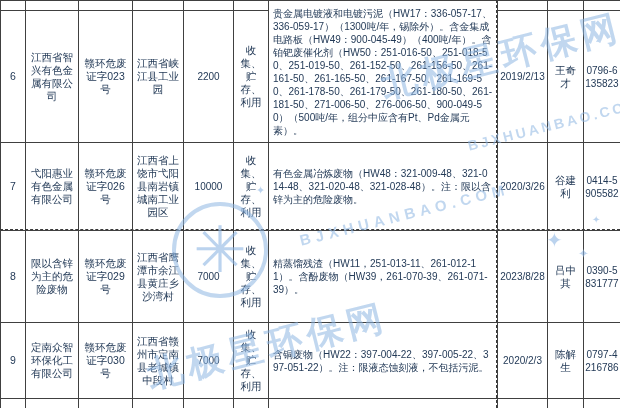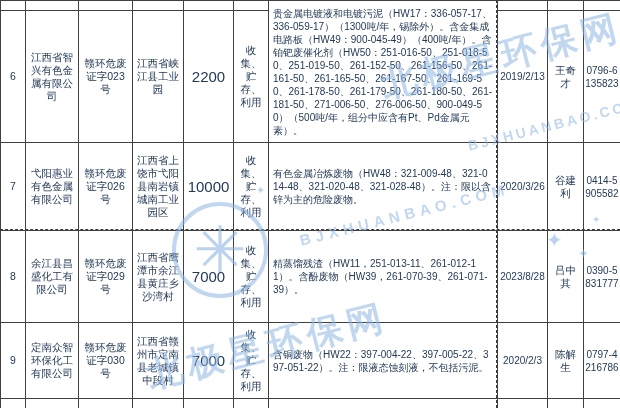--- a/index.html
+++ b/index.html
@@ -19,21 +19,21 @@
     word-break:break-all;
   }
   tr.r-top{height:10px;}
   tr.r6{height:132px;}
   tr.r7{height:88px;}
   tr.r8{height:92px;}
   tr.r9{height:76px;}
   tr.r-bot{height:10px;}
   td.desc{text-align:left;font-size:10px;line-height:13px;padding:1px 4px;}
   td.date,td.phone{font-size:10px;padding:0 1px;}
-  td.scale{font-size:15px;}
+  td.scale{font-size:10px;}
 
   
   .pb-v{position:absolute;left:496px;top:0;height:408px;width:0;border-left:1px dashed #3a3a3a;z-index:3;}
   .pb-h{position:absolute;left:0;top:229px;width:620px;height:0;border-top:1px dashed #3a3a3a;z-index:3;}
 
   
   .wm{position:absolute;inset:0;pointer-events:none;z-index:5;color:rgba(142,182,226,0.55);}
   .wm-text{position:absolute;font-size:36px;font-weight:bold;letter-spacing:5px;white-space:nowrap;transform:rotate(-14deg);transform-origin:left center;}
   .wm-a{left:382px;top:62px;}
   .wm-c{left:148px;top:352px;}
@@ -101,21 +101,21 @@
       <td class="scale">10000</td>
       <td>收集、贮存、利用</td>
       <td class="desc">有色金属冶炼废物（HW48：321-009-48、321-014-48、321-020-48、321-028-48）。注：限以含锌为主的危险废物。</td>
       <td class="date">2020/3/26</td>
       <td>谷建利</td>
       <td class="phone">0414-5905582</td>
     </tr>
 
     <tr class="r8">
       <td>8</td>
-      <td>余江县昌盛化工有限公司</td>
+      <td>限以含锌为主的危险废物</td>
       <td>赣环危废证字029号</td>
       <td>江西省鹰潭市余江县黄庄乡沙湾村</td>
       <td class="scale">7000</td>
       <td>收集、贮存、利用</td>
       <td class="desc">精蒸馏残渣（HW11，251-013-11、261-012-11）。含酚废物（HW39，261-070-39、261-071-39）。</td>
       <td class="date">2023/8/28</td>
       <td>吕中其</td>
       <td class="phone">0390-5831777</td>
     </tr>
 

